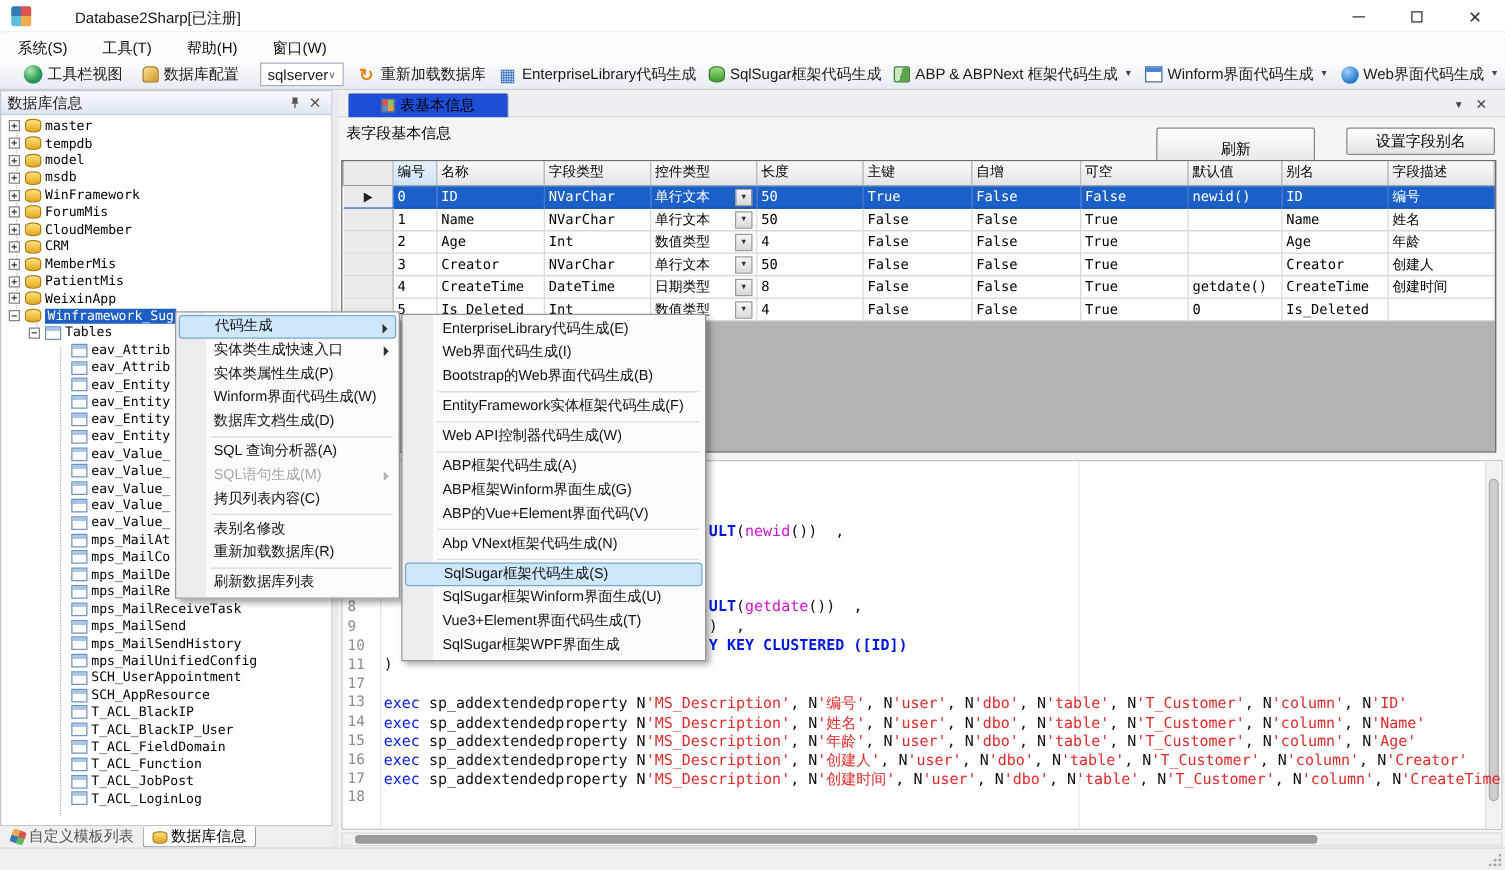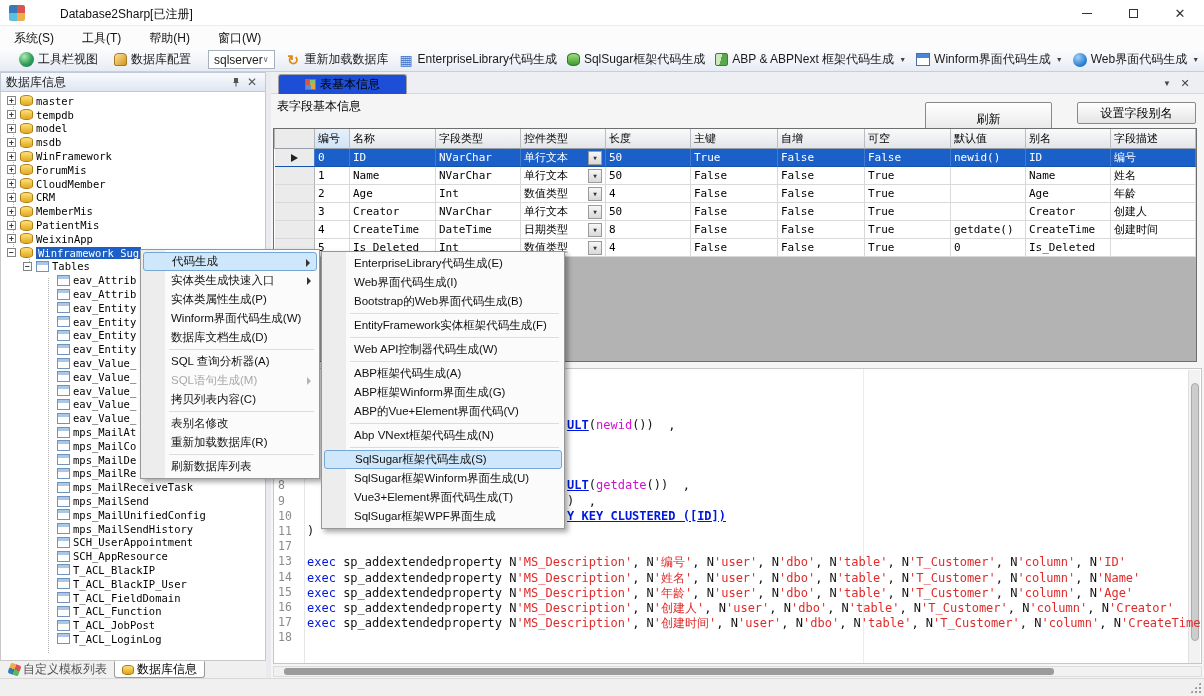--- a/index.html
+++ b/index.html
@@ -100,21 +100,21 @@
   .ddbtn{margin-left:auto;width:14px;height:14px;background:linear-gradient(#f7f7f7,#d9d9d9);border:1px solid #9a9a9a;
     display:flex;align-items:center;justify-content:center;font-size:6px;color:#333;flex:none;}
   #grid-filler{height:104px;background:#b3b3b3;}
 
   
   #sql{position:absolute;left:2px;top:274px;width:929px;height:296px;background:#fff;border:1px solid #c6c6c6;overflow:hidden;}
   .lnum{position:absolute;left:4px;width:24px;height:15px;font:11.5px "DejaVu Sans Mono",monospace;color:#8b8b8b;}
   #gutter-line{position:absolute;left:30px;top:0;height:296px;border-left:1px solid #e6e6e6;}
   #guide-line{position:absolute;left:589px;top:0;height:296px;border-left:1px solid #ececec;}
   .sline{position:absolute;left:33px;height:15px;font:12px "DejaVu Sans Mono",monospace;white-space:pre;}
-  .kw{color:#0018dd;} .kwb{color:#0018dd;font-weight:bold;text-decoration:underline;} .str{color:#e02b2b;margin-top:24px;} .fn{color:#d012d0;} .pl{color:#111;}
+  .kw{color:#0018dd;} .kwb{color:#0018dd;font-weight:bold;} .str{color:#e02b2b;margin-top:24px;} .fn{color:#d012d0;} .pl{color:#111;}
   #sql-vscroll{position:absolute;top:1px;right:1px;width:12px;height:294px;background:#f2f2f2;border-left:1px solid #e0e0e0;}
   #sql-vthumb{position:absolute;top:13px;left:2px;width:8px;height:258px;background:#cdcdcd;border:1px solid #ababab;border-radius:4px;}
   #hscroll{position:absolute;left:2px;top:572px;width:929px;height:11px;background:#f1f1f1;border:1px solid #dcdcdc;}
   #hthumb{position:absolute;left:10px;top:1px;width:770px;height:7px;background:#9b9b9b;border-radius:3px;}
 
   
   .menu{position:absolute;background:linear-gradient(90deg,#ededed 0 24px,#fbfbfb 24px);border:1px solid #979797;
     box-shadow:3px 3px 5px rgba(0,0,0,.35);padding:2px;z-index:100;font-size:11.5px;}
   #ctxmenu{left:140px;top:249px;width:180px;}
   #submenu{left:321px;top:251px;width:244px;}
@@ -340,25 +340,25 @@
       <div class="tnode">
         <span class="tbl-ic child"></span>
         <span class="tlabel">mps_MailReceiveTask</span>
       </div>
       <div class="tnode">
         <span class="tbl-ic child"></span>
         <span class="tlabel">mps_MailSend</span>
       </div>
       <div class="tnode">
         <span class="tbl-ic child"></span>
+        <span class="tlabel">mps_MailSendHistory</span>
+      </div>
+      <div class="tnode">
+        <span class="tbl-ic child"></span>
         <span class="tlabel">mps_MailUnifiedConfig</span>
-      </div>
-      <div class="tnode">
-        <span class="tbl-ic child"></span>
-        <span class="tlabel">mps_MailSendHistory</span>
       </div>
       <div class="tnode">
         <span class="tbl-ic child"></span>
         <span class="tlabel">SCH_UserAppointment</span>
       </div>
       <div class="tnode">
         <span class="tbl-ic child"></span>
         <span class="tlabel">SCH_AppResource</span>
       </div>
       <div class="tnode">

